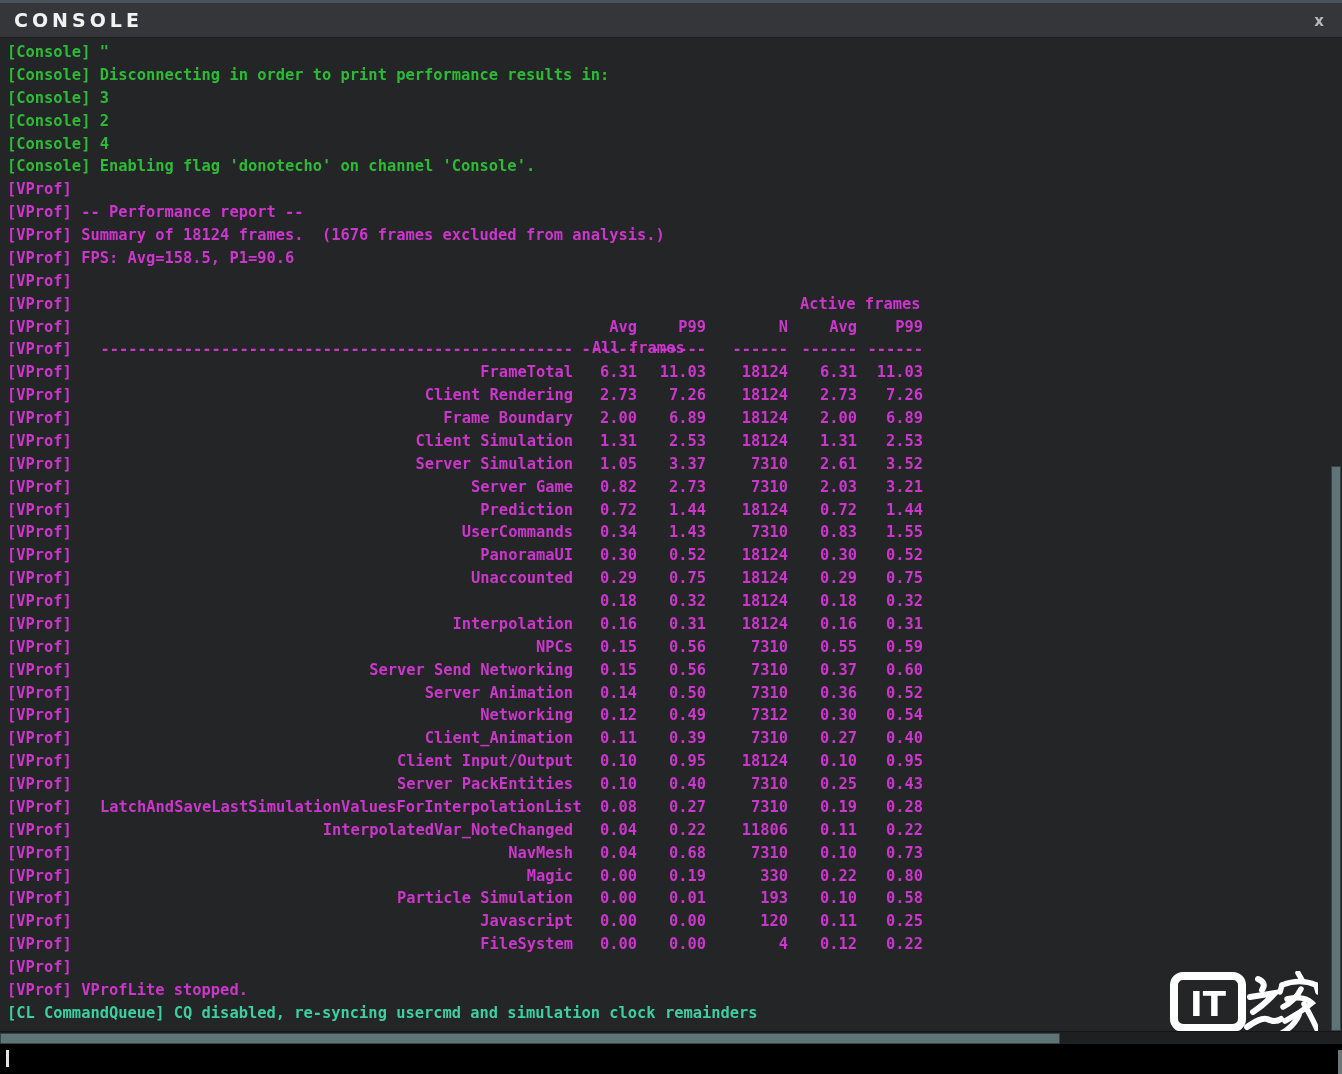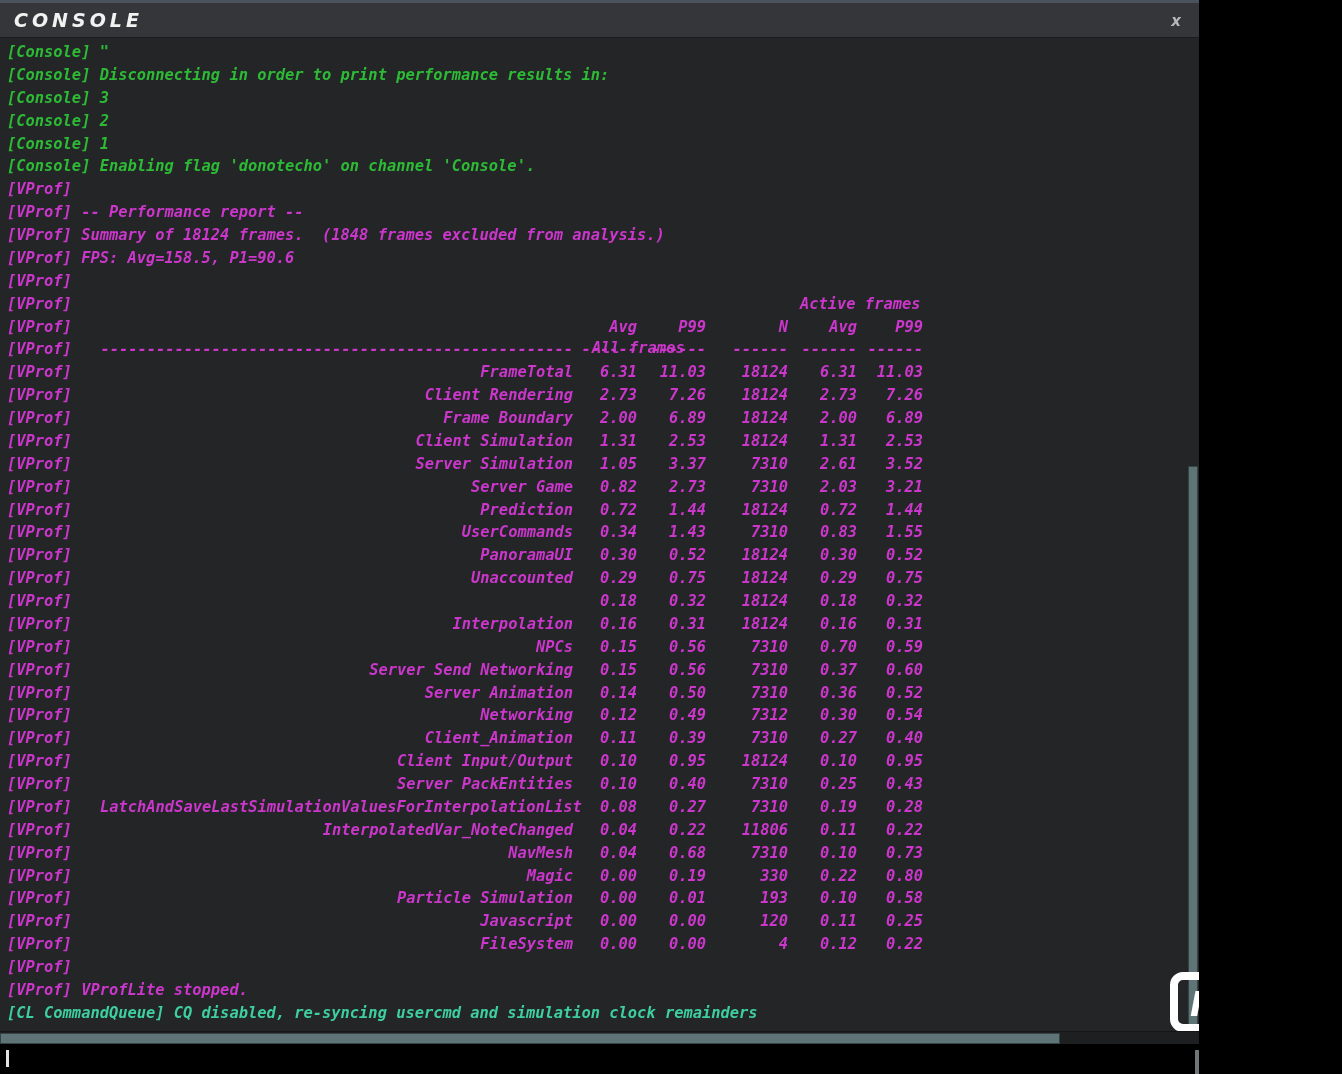--- a/index.html
+++ b/index.html
@@ -1,21 +1,20 @@
 <!DOCTYPE html>
 <html style="--top_strip: #49525d; --titlebar_bg: #343639; --title_fg: #f2f2f2; --close_fg: #b4b8ba; --body_bg: #232527; --console_green: #2dbb36; --vprof_magenta: #cb36cb; --cl_teal: #3ecf9e; --scroll_thumb: #5e7476; --scroll_track: #1d1f20; --input_bg: #000000;"><head>
 <meta charset="utf-8">
 <style>
   * { margin:0; padding:0; box-sizing:border-box; }
   html,body { background:#000; }
   .window {
-    position:relative; width:1199px; height:1074px;
+    position:relative; width:1342px; height:1074px;
     background:var(--body_bg,#232527); overflow:hidden;
     font-family:"DejaVu Sans Mono","Liberation Mono",monospace;
-    font-style:italic;
   }
   .topstrip { position:absolute; left:0; top:0; width:100%; height:3px; background:var(--top_strip,#49525d); }
   .titlebar {
     position:absolute; left:0; top:3px; width:100%; height:35px;
     background:var(--titlebar_bg,#343639); border-bottom:1px solid #1a1c1e;
   }
   .title {
     position:absolute; left:14px; top:6px;
     font-family:"DejaVu Sans","Liberation Sans",sans-serif;
     font-weight:bold; font-size:19px; letter-spacing:4px;
@@ -71,43 +70,43 @@
     <span class="title">CONSOLE</span>
     <span class="close">x</span>
   </div>
 
   <div class="body">
     <div id="lines">
         <div class="line green"><span class="plain">[Console] "</span></div>
         <div class="line green"><span class="plain">[Console] Disconnecting in order to print performance results in:</span></div>
         <div class="line green"><span class="plain">[Console] 3</span></div>
         <div class="line green"><span class="plain">[Console] 2</span></div>
-        <div class="line green"><span class="plain">[Console] 1</span></div>
+        <div class="line green"><span class="plain">[Console] 4</span></div>
         <div class="line green"><span class="plain">[Console] Enabling flag 'donotecho' on channel 'Console'.</span></div>
         <div class="line magenta"><span class="plain">[VProf]</span></div>
         <div class="line magenta"><span class="plain">[VProf] -- Performance report --</span></div>
-        <div class="line magenta"><span class="plain">[VProf] Summary of 18124 frames.  (1848 frames excluded from analysis.)</span></div>
+        <div class="line magenta"><span class="plain">[VProf] Summary of 18124 frames.  (1676 frames excluded from analysis.)</span></div>
         <div class="line magenta"><span class="plain">[VProf] FPS: Avg=158.5, P1=90.6</span></div>
         <div class="line magenta"><span class="plain">[VProf]</span></div>
         <div class="line magenta"><span class="plain">[VProf]</span><span class="gh-all">All frames</span><span class="gh-active">Active frames</span></div>
         <div class="line magenta"><span class="plain">[VProf]</span><span class="cell c0">Avg</span><span class="cell c1">P99</span><span class="cell c2">N</span><span class="cell c3">Avg</span><span class="cell c4">P99</span></div>
         <div class="line magenta"><span class="plain">[VProf]</span><span class="cell name">---------------------------------------------------</span><span class="cell c0">------</span><span class="cell c1">------</span><span class="cell c2">------</span><span class="cell c3">------</span><span class="cell c4">------</span></div>
         <div class="line magenta"><span class="plain">[VProf]</span><span class="cell name">FrameTotal</span><span class="cell c0">6.31</span><span class="cell c1">11.03</span><span class="cell c2">18124</span><span class="cell c3">6.31</span><span class="cell c4">11.03</span></div>
         <div class="line magenta"><span class="plain">[VProf]</span><span class="cell name">Client Rendering</span><span class="cell c0">2.73</span><span class="cell c1">7.26</span><span class="cell c2">18124</span><span class="cell c3">2.73</span><span class="cell c4">7.26</span></div>
         <div class="line magenta"><span class="plain">[VProf]</span><span class="cell name">Frame Boundary</span><span class="cell c0">2.00</span><span class="cell c1">6.89</span><span class="cell c2">18124</span><span class="cell c3">2.00</span><span class="cell c4">6.89</span></div>
         <div class="line magenta"><span class="plain">[VProf]</span><span class="cell name">Client Simulation</span><span class="cell c0">1.31</span><span class="cell c1">2.53</span><span class="cell c2">18124</span><span class="cell c3">1.31</span><span class="cell c4">2.53</span></div>
         <div class="line magenta"><span class="plain">[VProf]</span><span class="cell name">Server Simulation</span><span class="cell c0">1.05</span><span class="cell c1">3.37</span><span class="cell c2">7310</span><span class="cell c3">2.61</span><span class="cell c4">3.52</span></div>
         <div class="line magenta"><span class="plain">[VProf]</span><span class="cell name">Server Game</span><span class="cell c0">0.82</span><span class="cell c1">2.73</span><span class="cell c2">7310</span><span class="cell c3">2.03</span><span class="cell c4">3.21</span></div>
         <div class="line magenta"><span class="plain">[VProf]</span><span class="cell name">Prediction</span><span class="cell c0">0.72</span><span class="cell c1">1.44</span><span class="cell c2">18124</span><span class="cell c3">0.72</span><span class="cell c4">1.44</span></div>
         <div class="line magenta"><span class="plain">[VProf]</span><span class="cell name">UserCommands</span><span class="cell c0">0.34</span><span class="cell c1">1.43</span><span class="cell c2">7310</span><span class="cell c3">0.83</span><span class="cell c4">1.55</span></div>
         <div class="line magenta"><span class="plain">[VProf]</span><span class="cell name">PanoramaUI</span><span class="cell c0">0.30</span><span class="cell c1">0.52</span><span class="cell c2">18124</span><span class="cell c3">0.30</span><span class="cell c4">0.52</span></div>
         <div class="line magenta"><span class="plain">[VProf]</span><span class="cell name">Unaccounted</span><span class="cell c0">0.29</span><span class="cell c1">0.75</span><span class="cell c2">18124</span><span class="cell c3">0.29</span><span class="cell c4">0.75</span></div>
         <div class="line magenta"><span class="plain">[VProf]</span><span class="cell c0">0.18</span><span class="cell c1">0.32</span><span class="cell c2">18124</span><span class="cell c3">0.18</span><span class="cell c4">0.32</span></div>
         <div class="line magenta"><span class="plain">[VProf]</span><span class="cell name">Interpolation</span><span class="cell c0">0.16</span><span class="cell c1">0.31</span><span class="cell c2">18124</span><span class="cell c3">0.16</span><span class="cell c4">0.31</span></div>
-        <div class="line magenta"><span class="plain">[VProf]</span><span class="cell name">NPCs</span><span class="cell c0">0.15</span><span class="cell c1">0.56</span><span class="cell c2">7310</span><span class="cell c3">0.70</span><span class="cell c4">0.59</span></div>
+        <div class="line magenta"><span class="plain">[VProf]</span><span class="cell name">NPCs</span><span class="cell c0">0.15</span><span class="cell c1">0.56</span><span class="cell c2">7310</span><span class="cell c3">0.55</span><span class="cell c4">0.59</span></div>
         <div class="line magenta"><span class="plain">[VProf]</span><span class="cell name">Server Send Networking</span><span class="cell c0">0.15</span><span class="cell c1">0.56</span><span class="cell c2">7310</span><span class="cell c3">0.37</span><span class="cell c4">0.60</span></div>
         <div class="line magenta"><span class="plain">[VProf]</span><span class="cell name">Server Animation</span><span class="cell c0">0.14</span><span class="cell c1">0.50</span><span class="cell c2">7310</span><span class="cell c3">0.36</span><span class="cell c4">0.52</span></div>
         <div class="line magenta"><span class="plain">[VProf]</span><span class="cell name">Networking</span><span class="cell c0">0.12</span><span class="cell c1">0.49</span><span class="cell c2">7312</span><span class="cell c3">0.30</span><span class="cell c4">0.54</span></div>
         <div class="line magenta"><span class="plain">[VProf]</span><span class="cell name">Client_Animation</span><span class="cell c0">0.11</span><span class="cell c1">0.39</span><span class="cell c2">7310</span><span class="cell c3">0.27</span><span class="cell c4">0.40</span></div>
         <div class="line magenta"><span class="plain">[VProf]</span><span class="cell name">Client Input/Output</span><span class="cell c0">0.10</span><span class="cell c1">0.95</span><span class="cell c2">18124</span><span class="cell c3">0.10</span><span class="cell c4">0.95</span></div>
         <div class="line magenta"><span class="plain">[VProf]</span><span class="cell name">Server PackEntities</span><span class="cell c0">0.10</span><span class="cell c1">0.40</span><span class="cell c2">7310</span><span class="cell c3">0.25</span><span class="cell c4">0.43</span></div>
         <div class="line magenta"><span class="plain">[VProf]</span><span class="cell name">LatchAndSaveLastSimulationValuesForInterpolationList</span><span class="cell c0">0.08</span><span class="cell c1">0.27</span><span class="cell c2">7310</span><span class="cell c3">0.19</span><span class="cell c4">0.28</span></div>
         <div class="line magenta"><span class="plain">[VProf]</span><span class="cell name">InterpolatedVar_NoteChanged</span><span class="cell c0">0.04</span><span class="cell c1">0.22</span><span class="cell c2">11806</span><span class="cell c3">0.11</span><span class="cell c4">0.22</span></div>
         <div class="line magenta"><span class="plain">[VProf]</span><span class="cell name">NavMesh</span><span class="cell c0">0.04</span><span class="cell c1">0.68</span><span class="cell c2">7310</span><span class="cell c3">0.10</span><span class="cell c4">0.73</span></div>
         <div class="line magenta"><span class="plain">[VProf]</span><span class="cell name">Magic</span><span class="cell c0">0.00</span><span class="cell c1">0.19</span><span class="cell c2">330</span><span class="cell c3">0.22</span><span class="cell c4">0.80</span></div>

